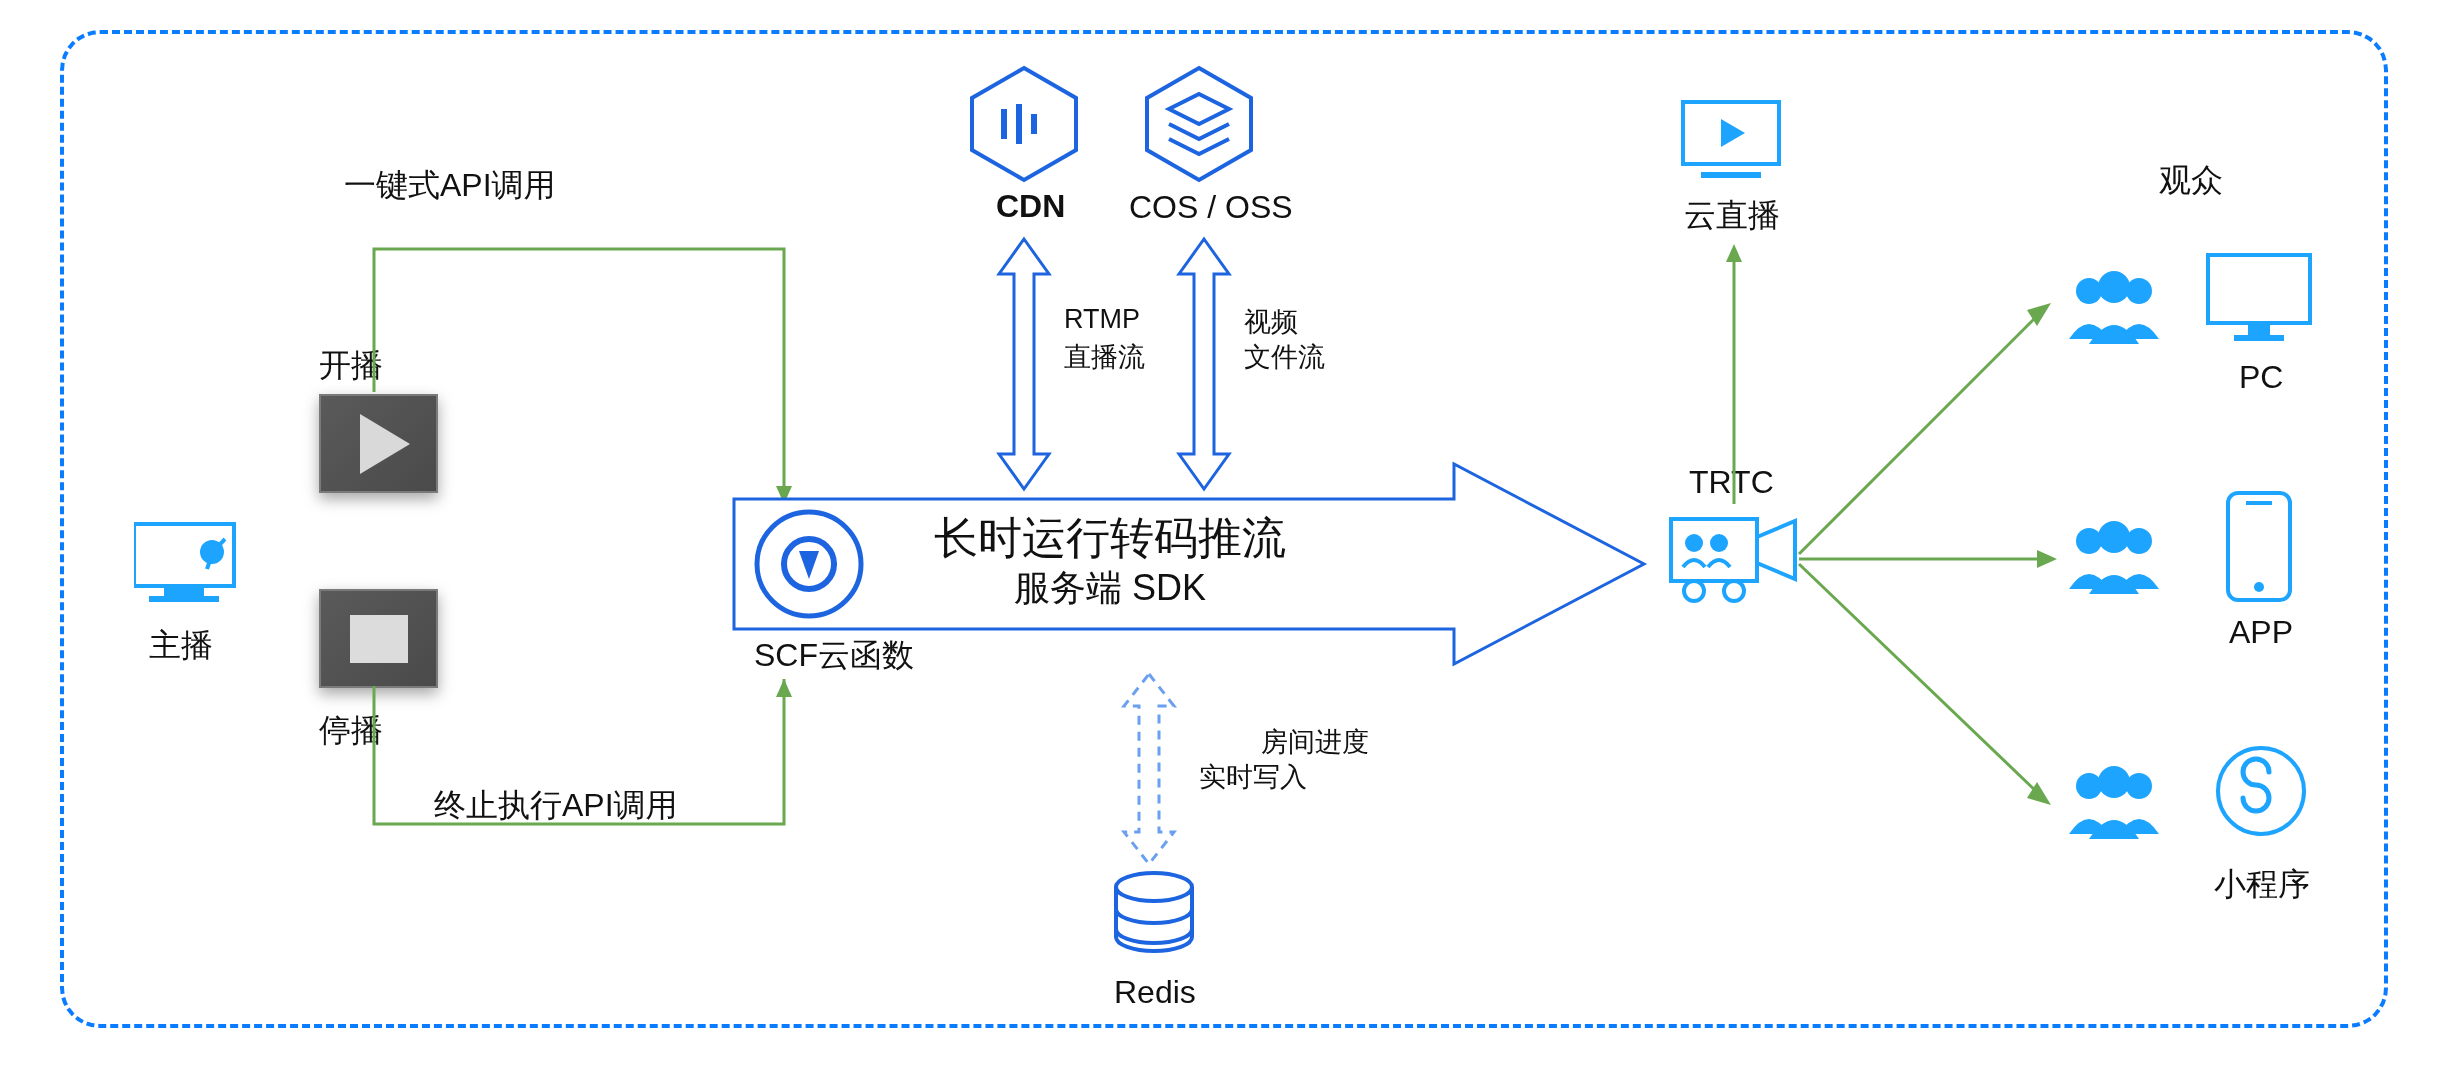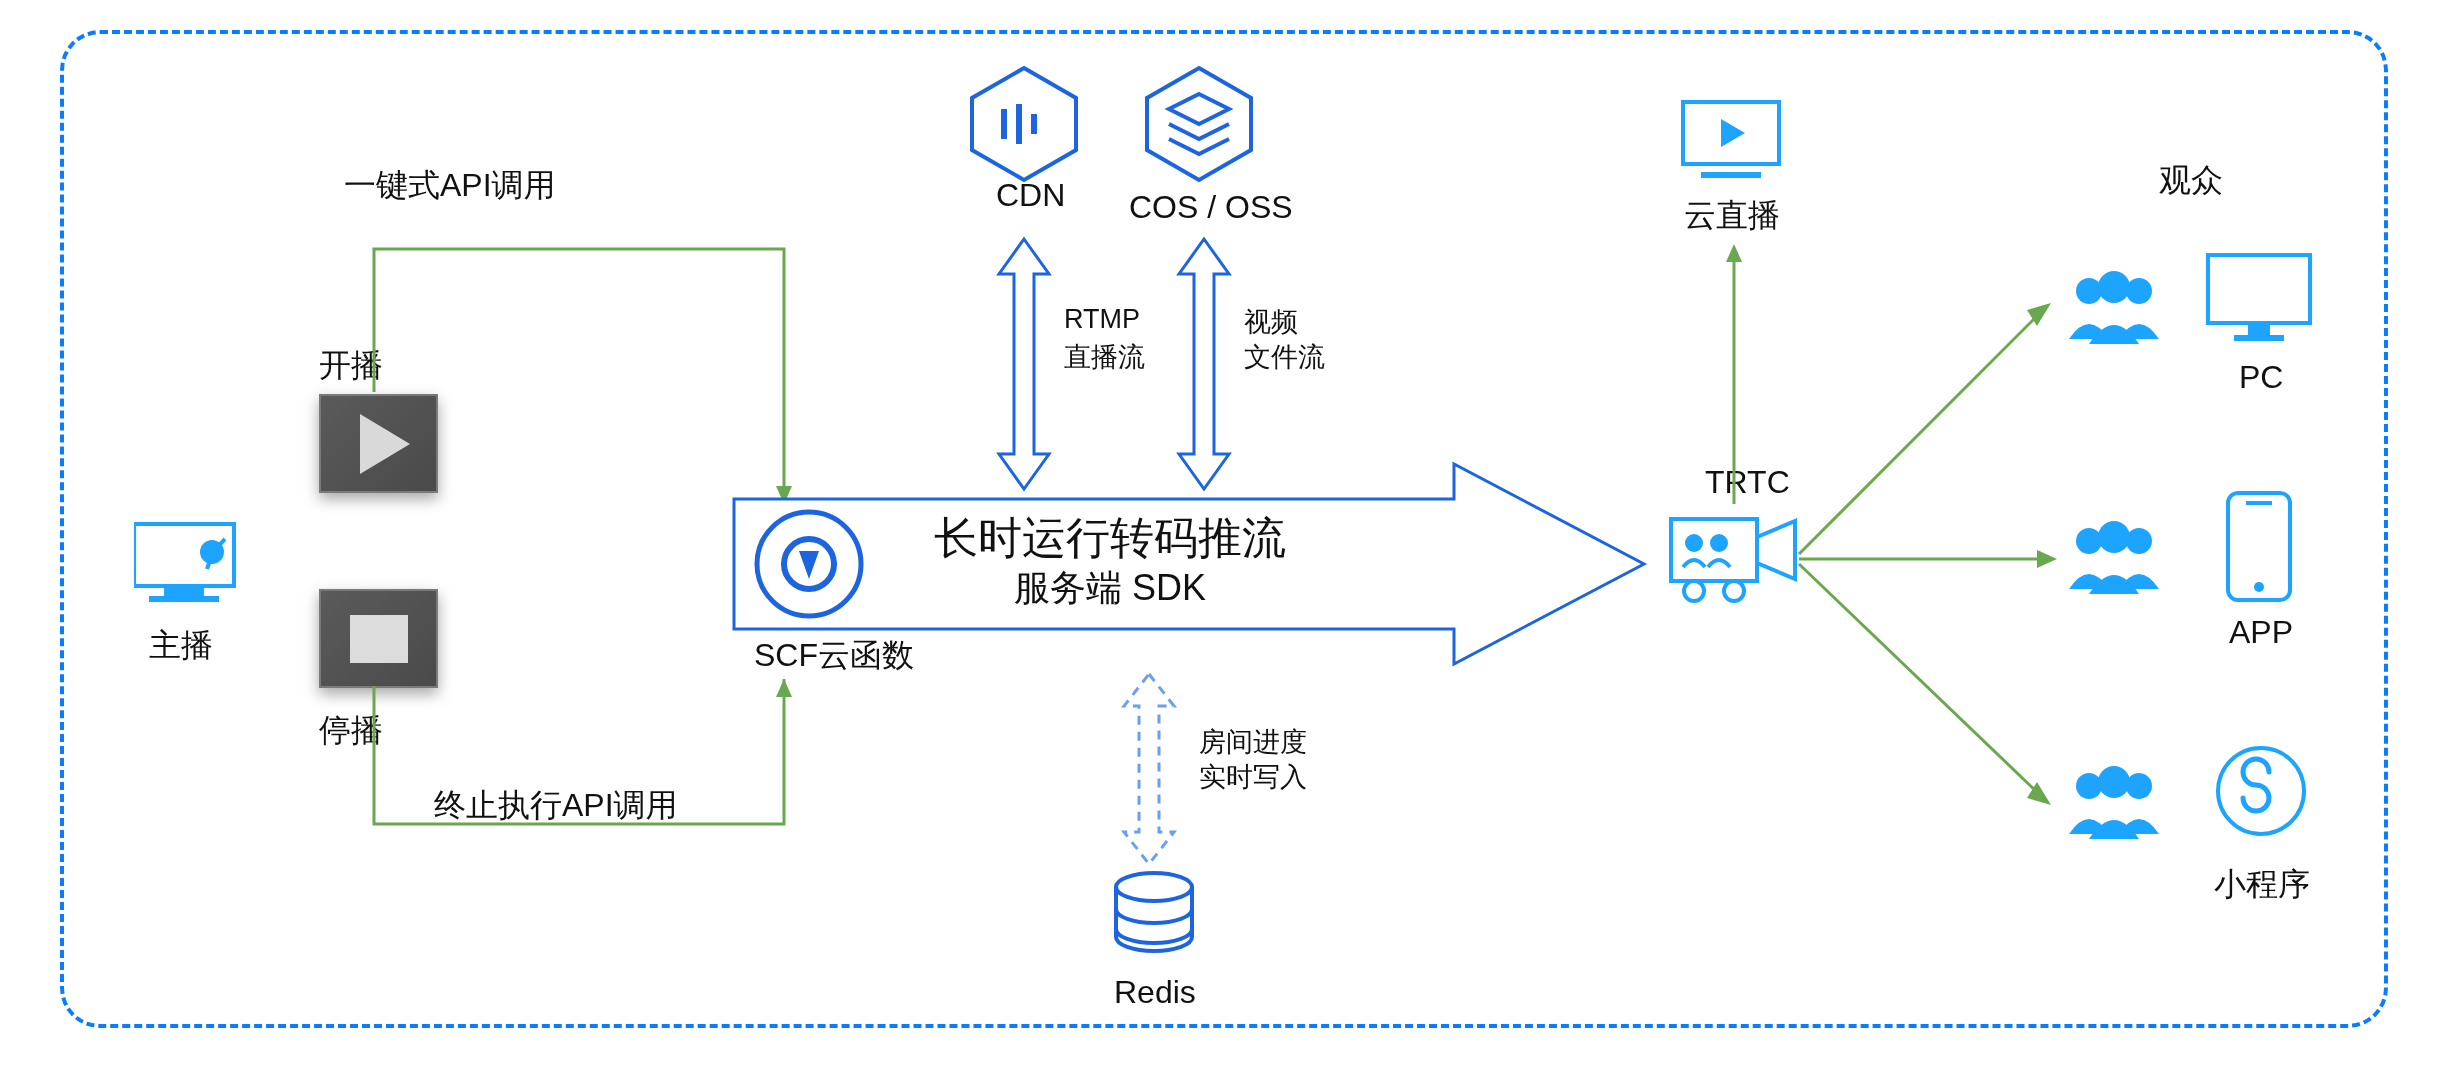--- a/index.html
+++ b/index.html
@@ -99,21 +99,21 @@
   <div class="abs" style="left:950px; top:530px; font-size:36px;">服务端 SDK</div>
 
   <svg class="abs" style="left:900px; top:30px;" width="120" height="120">
     <polygon points="60,4 112,34 112,86 60,116 8,86 8,34" fill="none" stroke="#1d65e0" stroke-width="4"></polygon>
     <g stroke="#1d65e0" stroke-width="6" fill="none">
       <path d="M40 45 v30"></path>
         <path d="M55 40 v40"></path>
         <path d="M70 50 v20"></path>
     </g>
   </svg>
-  <div class="abs label" style="left:932px; top:143px;">CDN</div>
+  <div class="abs label" style="left:932px; top:154px;font-weight:bold;">CDN</div>
 
   <svg class="abs" style="left:1075px; top:30px;" width="120" height="120">
     <polygon points="60,4 112,34 112,86 60,116 8,86 8,34" fill="none" stroke="#1d65e0" stroke-width="4"></polygon>
     <polygon points="60,30 90,45 60,60 30,45" fill="none" stroke="#1d65e0" stroke-width="4"></polygon>
     <polyline points="30,60 60,75 90,60" fill="none" stroke="#1d65e0" stroke-width="4"></polyline>
     <polyline points="30,75 60,90 90,75" fill="none" stroke="#1d65e0" stroke-width="4"></polyline>
   </svg>
   <div class="abs label" style="left:1065px; top:155px;">COS / OSS</div>
 
   <svg class="abs" style="left:930px; top:205px;" width="60" height="250">
@@ -124,21 +124,21 @@
 
   <svg class="abs" style="left:1110px; top:205px;" width="60" height="250">
     <polygon points="30,0 55,35 40,35 40,215 55,215 30,250 5,215 20,215 20,35 5,35" fill="#ffffff" stroke="#1d65e0" stroke-width="3"></polygon>
   </svg>
   <div class="abs label-small" style="left:1180px; top:270px;">视频</div>
   <div class="abs label-small" style="left:1180px; top:305px;">文件流</div>
 
   <svg class="abs" style="left:1055px; top:640px;" width="60" height="190">
     <polygon points="30,0 55,32 40,32 40,158 55,158 30,190 5,158 20,158 20,32 5,32" fill="#ffffff" stroke="#6aa0ef" stroke-width="3" stroke-dasharray="9 7"></polygon>
   </svg>
-  <div class="abs label-small" style="left:1135px; top:690px;">房间进度</div>
+  <div class="abs label-small" style="left:1197px; top:690px;">房间进度</div>
   <div class="abs label-small" style="left:1135px; top:725px;">实时写入</div>
 
   <div class="abs" style="left:1045px; top:835px;">
     <svg width="90" height="100" viewBox="0 0 90 100">
       <ellipse cx="45" cy="18" rx="38" ry="14" fill="none" stroke="#1d65e0" stroke-width="4"></ellipse>
       <path d="M7 18 v50 a38 14 0 0 0 76 0 v-50" fill="none" stroke="#1d65e0" stroke-width="4"></path>
       <path d="M7 40 a38 14 0 0 0 76 0" fill="none" stroke="#1d65e0" stroke-width="4"></path>
       <path d="M7 60 a38 14 0 0 0 76 0" fill="none" stroke="#1d65e0" stroke-width="4"></path>
     </svg>
   </div>
@@ -158,21 +158,21 @@
       <rect x="2" y="10" width="86" height="62" fill="none" stroke="#1ca4ff" stroke-width="4"></rect>
       <circle cx="25" cy="34" r="9" fill="#1ca4ff"></circle>
       <circle cx="50" cy="34" r="9" fill="#1ca4ff"></circle>
       <path d="M14 58 q11 -14 22 0" fill="none" stroke="#1ca4ff" stroke-width="4"></path>
       <path d="M39 58 q11 -14 22 0" fill="none" stroke="#1ca4ff" stroke-width="4"></path>
       <polygon points="88,28 126,12 126,70 88,54" fill="none" stroke="#1ca4ff" stroke-width="4"></polygon>
       <circle cx="25" cy="82" r="10" fill="none" stroke="#1ca4ff" stroke-width="4"></circle>
       <circle cx="65" cy="82" r="10" fill="none" stroke="#1ca4ff" stroke-width="4"></circle>
     </svg>
   </div>
-  <div class="abs label" style="left:1625px; top:430px;margin-left:16px;">TRTC</div>
+  <div class="abs label" style="left:1625px; top:430px;">TRTC</div>
 
   <svg class="abs" style="left:1660px; top:210px;" width="20" height="260">
     <line x1="10" y1="260" x2="10" y2="12" stroke="#69a84f" stroke-width="3"></line>
     <polygon points="10,0 2,18 18,18" fill="#69a84f"></polygon>
   </svg>
 
   <svg class="abs" style="left:1735px; top:210px;" width="270" height="580">
     <line x1="0" y1="310" x2="240" y2="70" stroke="#69a84f" stroke-width="3"></line>
     <polygon points="252,59 228,66 238,82" fill="#69a84f"></polygon>
     <line x1="0" y1="315" x2="245" y2="315" stroke="#69a84f" stroke-width="3"></line>

